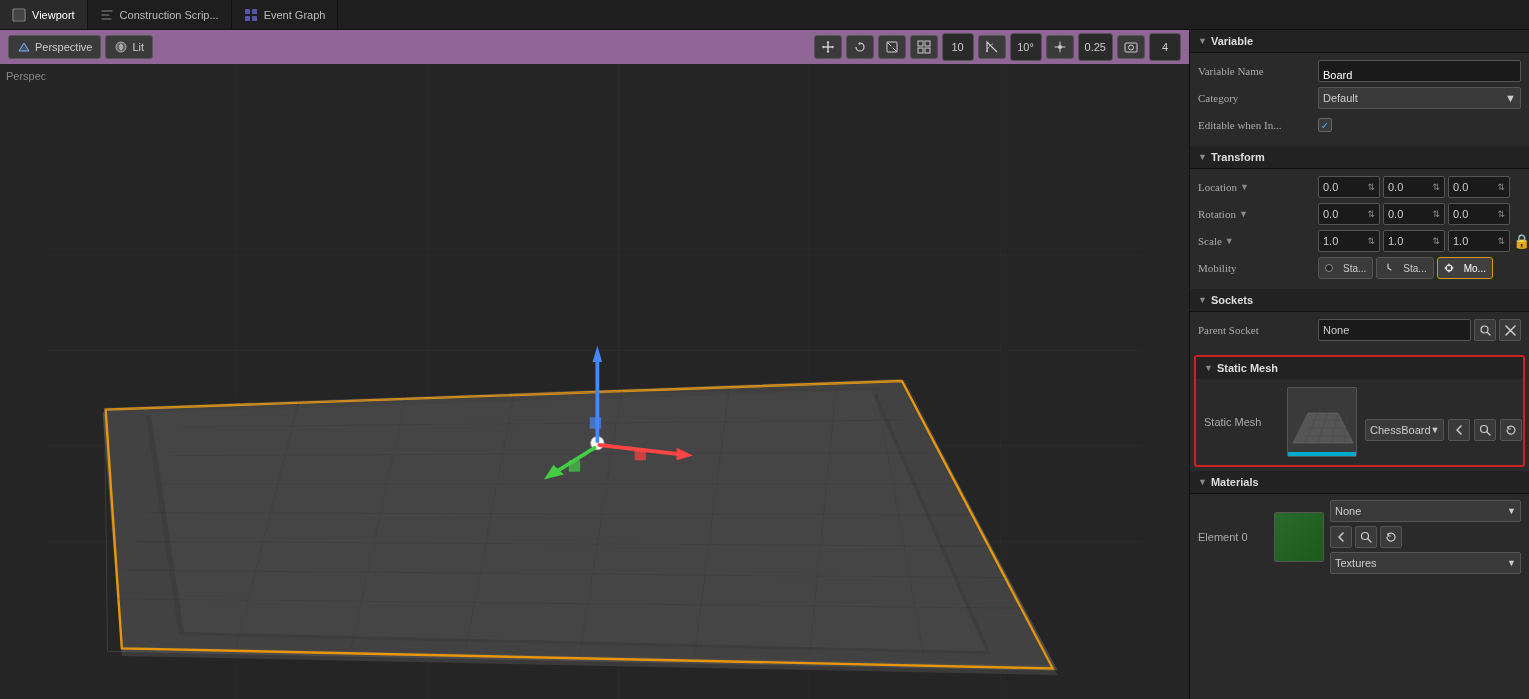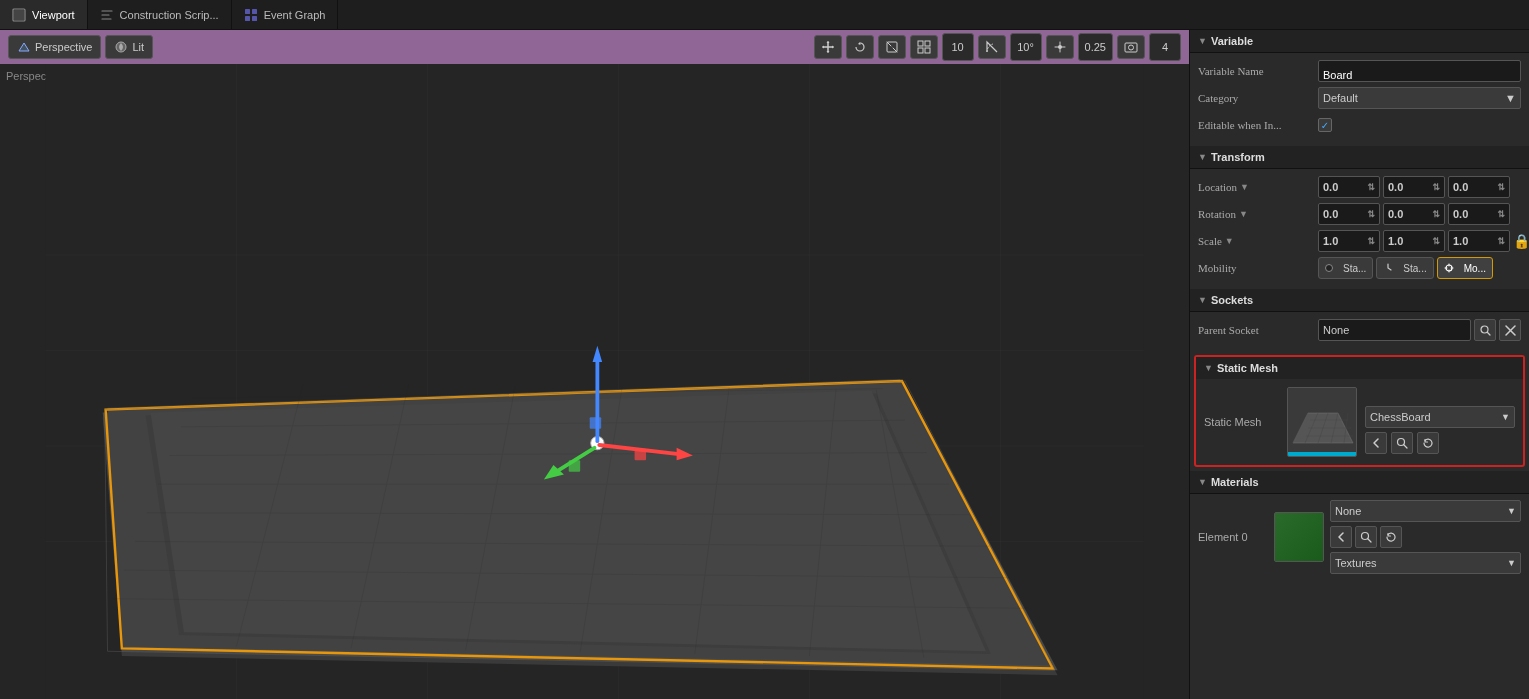--- a/index.html
+++ b/index.html
@@ -231,21 +231,20 @@
     .checkbox.checked::after {
       content: '✓';
       font-size: 10px;
       color: #4af;
     }
 
     
     .xyz-inputs {
       display: flex;
       gap: 3px;
-      font-weight: bold;
     }
     .xyz-input {
       background: #1a1a1a;
       border: 1px solid #555;
       border-radius: 2px;
       color: #ccc;
       font-size: 11px;
       height: 22px;
       padding: 0 4px;
       width: 62px;
@@ -336,21 +335,21 @@
     .mesh-thumb-bar {
       position: absolute;
       bottom: 0;
       left: 0;
       right: 0;
       height: 4px;
       background: #00aacc;
     }
     .mesh-controls {
       display: flex;
-      flex-direction: column;
+      flex-direction: row;
       gap: 4px;
       flex: 1;
       margin-top: 16px;
     }
     .mesh-name-row {
       display: flex;
       align-items: center;
       gap: 3px;
     }
     .mesh-name-dropdown {

